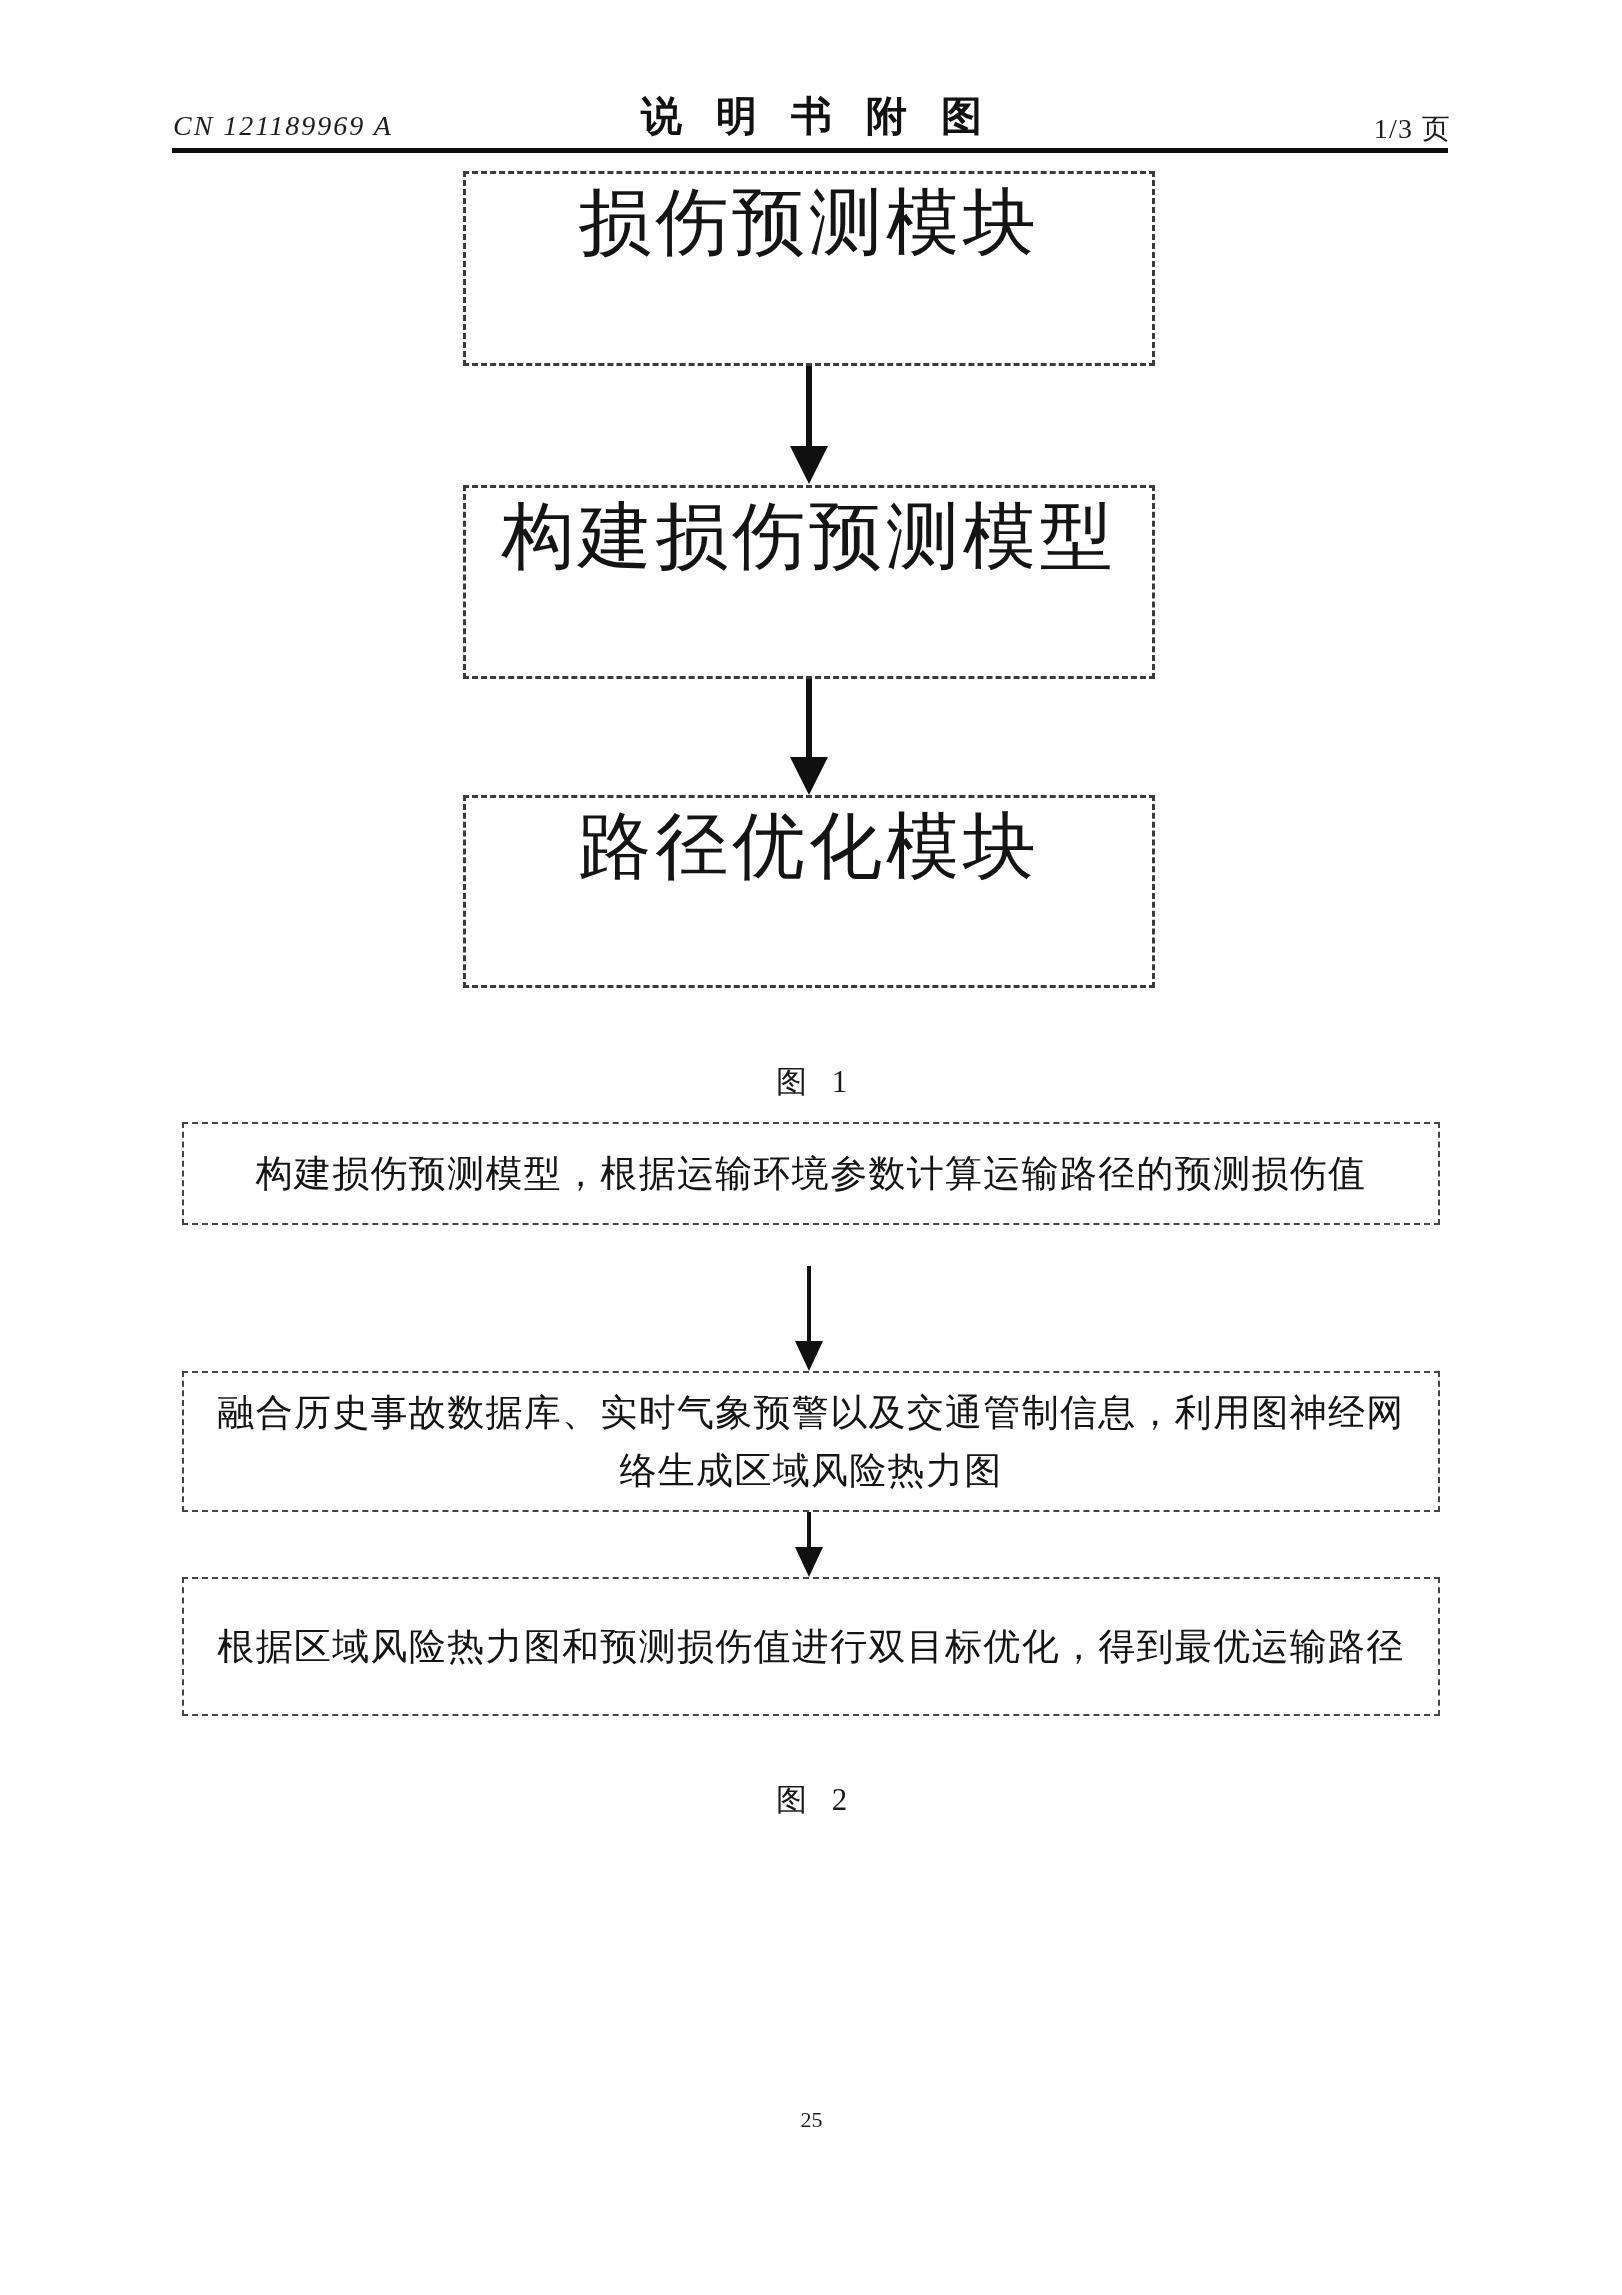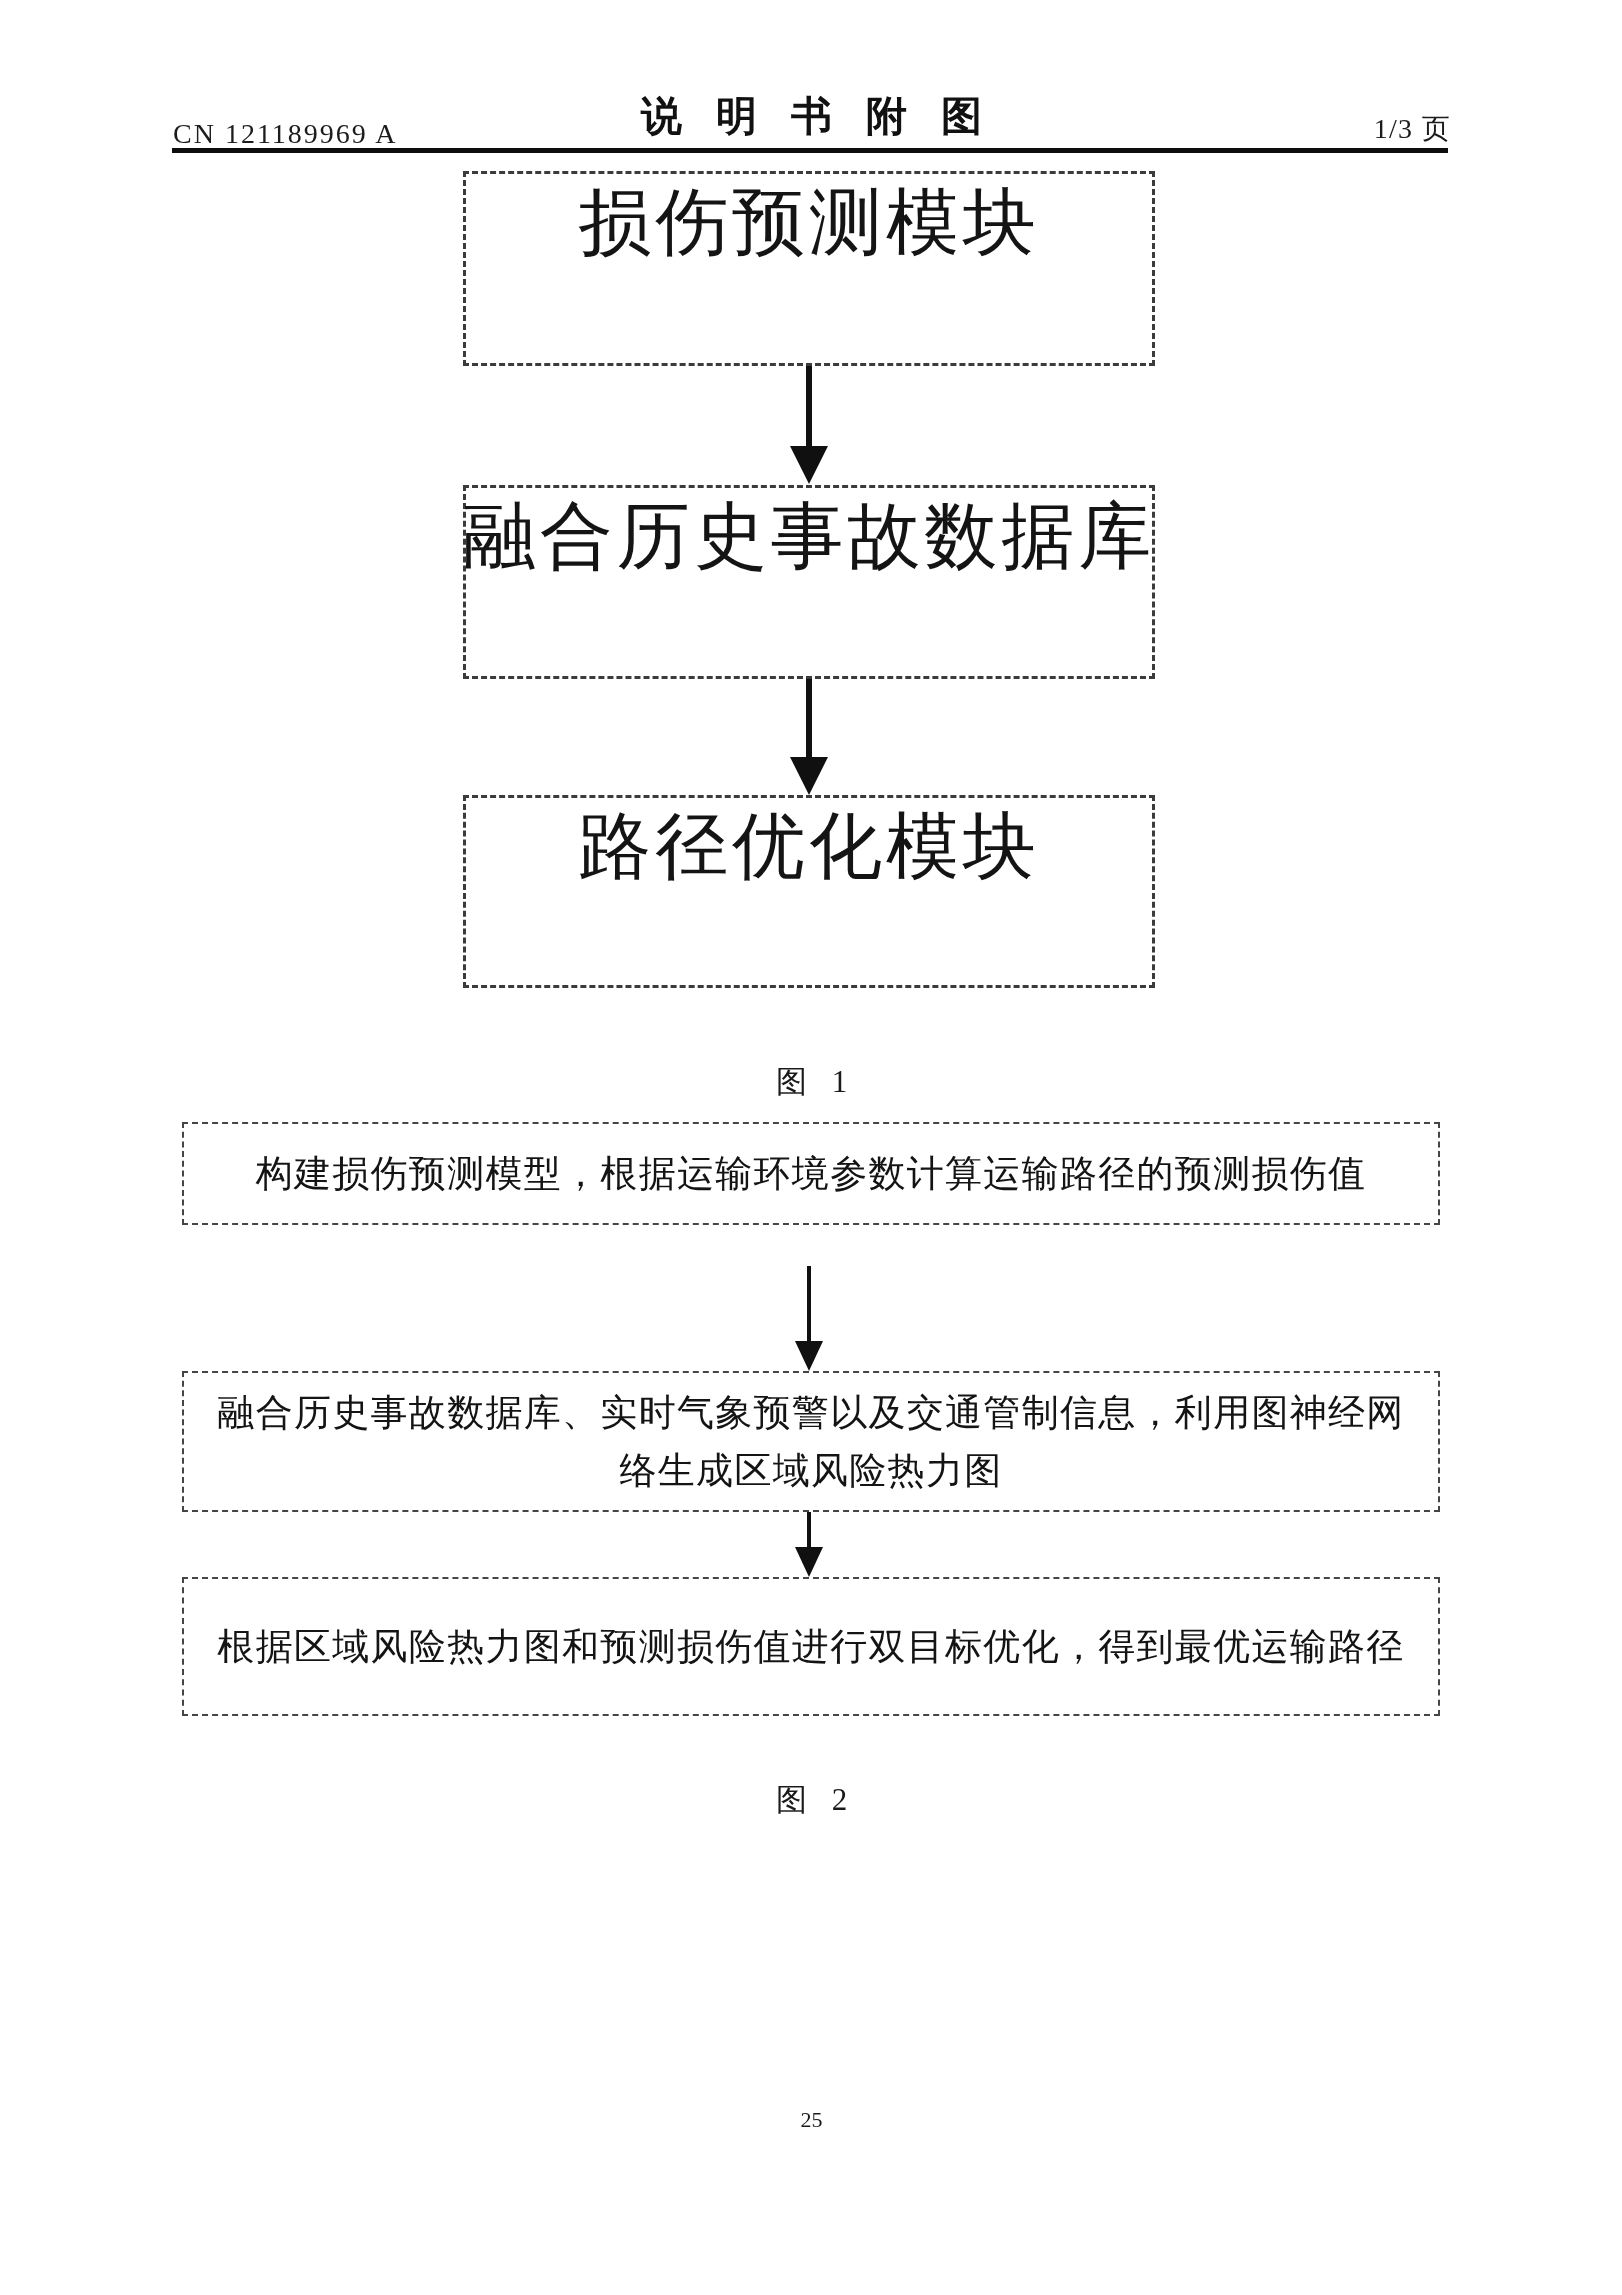--- a/index.html
+++ b/index.html
@@ -14,25 +14,26 @@
     background: #ffffff;
     font-family: "Liberation Serif", "DejaVu Serif", serif;
     color: #161616;
     overflow: hidden;
   }
 
   
   .hdr-left {
     position: absolute;
     left: 173px;
-    top: 118px;
+    top: 110px;
     font-size: 28px;
     letter-spacing: 2px;
     white-space: nowrap;
     color: #1c1c1c;
+    font-style: italic;
   }
   .hdr-title {
     position: absolute;
     left: 50%;
     top: 89px;
     transform: translateX(-50%);
     margin-left: 17px; 
     font-family: "Liberation Sans", "DejaVu Sans", sans-serif;
     font-weight: bold;
     font-size: 41px;
@@ -170,21 +171,21 @@
   <div class="f1-box f1-box-1">
     <span class="f1-label">损伤预测模块</span>
   </div>
 
   <div class="arrow arrow-f1 arrow-f1-1">
     <div class="stem"></div>
     <div class="head"></div>
   </div>
 
   <div class="f1-box f1-box-2">
-    <span class="f1-label">融合历史事故数据库</span>
+    <span class="f1-label">构建损伤预测模型</span>
   </div>
 
   <div class="arrow arrow-f1 arrow-f1-2">
     <div class="stem"></div>
     <div class="head"></div>
   </div>
 
   <div class="f1-box f1-box-3">
     <span class="f1-label">路径优化模块</span>
   </div>

